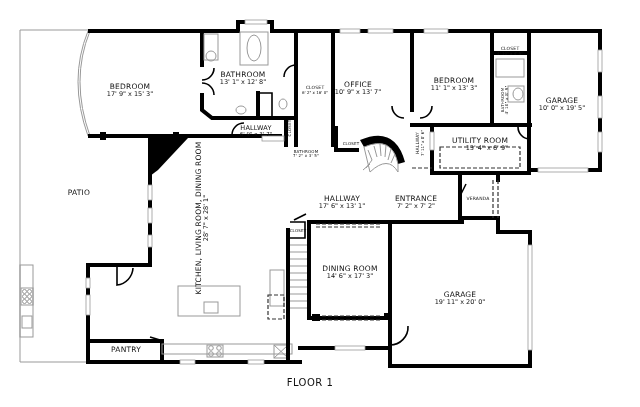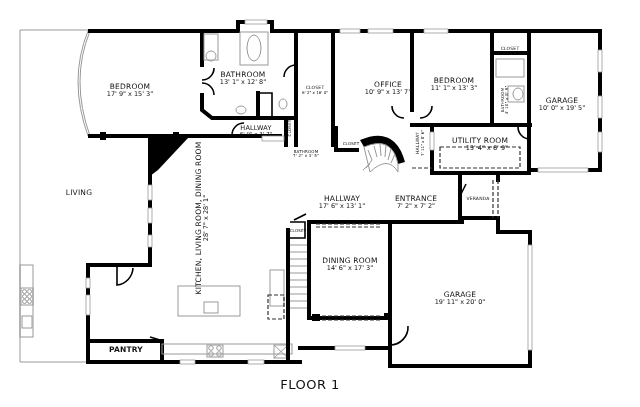--- a/index.html
+++ b/index.html
@@ -10,21 +10,21 @@
   .light { fill: none; stroke: #999; stroke-width: 1; }
   .dash { fill: none; stroke: #333; stroke-width: 1.2; stroke-dasharray: 4 2; }
   .win { fill: #fff; stroke: #999; stroke-width: 0.8; }
   .lbl { position: absolute; text-align: center; color: #111; white-space: nowrap; transform: translate(-50%, -50%); line-height: 1.05; }
   .lbl .n { font-size: 7.5px; letter-spacing: 0.2px; display: block; }
   .lbl .d { font-size: 6.5px; display: block; }
   .lbl.small .n { font-size: 4.5px; }
   .lbl.small .d { font-size: 4px; }
   .lbl.tiny .n { font-size: 4px; }
   .vert { transform: translate(-50%, -50%) rotate(-90deg); }
-  .floor-title { position: absolute; left: 310px; top: 377px; transform: translateX(-50%); font-size: 13px; letter-spacing: 0.5px; color: #111; }
+  .floor-title { position: absolute; left: 310px; top: 377px; transform: translateX(-50%); font-size: 10px; letter-spacing: 0.5px; color: #111; }
 </style>
 </head>
 <body>
 
 <svg width="640" height="407" viewBox="0 0 640 407">
 
   <path class="light" d="M20,30 L90,30 M20,30 L20,362 L88,362"></path>
 
   <rect class="light" x="20" y="265" width="13" height="72"></rect>
   <g>
@@ -206,21 +206,21 @@
 <div class="lbl tiny vert" style="left:290px;top:128px;">
   <span class="n">CLOSET</span>
 </div>
 <div class="lbl tiny" style="left:306px;top:154px;">
   <span class="n">BATHROOM</span>
   <span class="n">7' 2" x 3' 5"</span>
 </div>
 <div class="lbl tiny" style="left:351px;top:144px;">
   <span class="n">CLOSET</span>
 </div>
-<div class="lbl" style="left:388px;top:88px;">
+<div class="lbl" style="left:358px;top:88px;">
   <span class="n">OFFICE</span>
   <span class="d">10' 9" x 13' 7"</span>
 </div>
 <div class="lbl" style="left:454px;top:84px;">
   <span class="n">BEDROOM</span>
   <span class="d">11' 1" x 13' 3"</span>
 </div>
 <div class="lbl small" style="left:510px;top:51px;">
   <span class="n">CLOSET</span>
   <span class="d">4' 10" x 4' 5"</span>
@@ -235,45 +235,45 @@
 </div>
 <div class="lbl small vert" style="left:420px;top:143px;">
   <span class="n">HALLWAY</span>
   <span class="d">7' 11" x 8' 6"</span>
 </div>
 <div class="lbl" style="left:480px;top:144px;text-align:right;">
   <span class="n">UTILITY ROOM</span>
   <span class="d">13' 4" x 6' 9"</span>
 </div>
 <div class="lbl" style="left:79px;top:193px;">
-  <span class="n">LIVING</span>
+  <span class="n">PATIO</span>
 </div>
 <div class="lbl vert" style="left:202px;top:218px;">
   <span class="n">KITCHEN, LIVING ROOM, DINING ROOM</span>
   <span class="d">28' 7" x 28' 1"</span>
 </div>
 <div class="lbl" style="left:342px;top:202px;">
   <span class="n">HALLWAY</span>
   <span class="d">17' 6" x 13' 1"</span>
 </div>
 <div class="lbl" style="left:416px;top:202px;">
   <span class="n">ENTRANCE</span>
   <span class="d">7' 2" x 7' 2"</span>
 </div>
 <div class="lbl small" style="left:478px;top:199px;">
   <span class="n">VERANDA</span>
 </div>
 <div class="lbl tiny" style="left:298px;top:231px;">
   <span class="n">CLOSET</span>
 </div>
-<div class="lbl" style="left:350px;top:264px;">
+<div class="lbl" style="left:350px;top:272px;">
   <span class="n">DINING ROOM</span>
   <span class="d">14' 6" x 17' 3"</span>
 </div>
 <div class="lbl" style="left:460px;top:298px;">
   <span class="n">GARAGE</span>
   <span class="d">19' 11" x 20' 0"</span>
 </div>
-<div class="lbl" style="left:126px;top:350px;font-weight:bold;">
+<div class="lbl" style="left:126px;top:350px;">
   <span class="n">PANTRY</span>
 </div>
 
 <div class="floor-title">FLOOR 1</div>
 
 </body></html>

